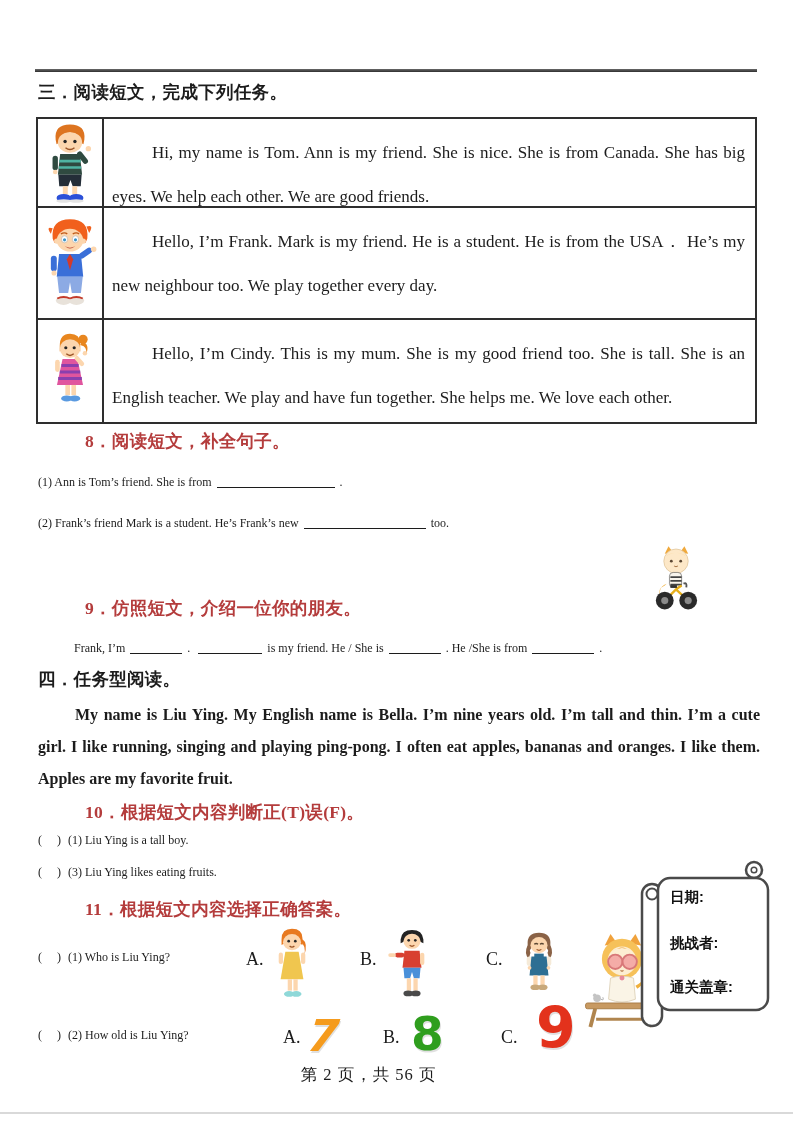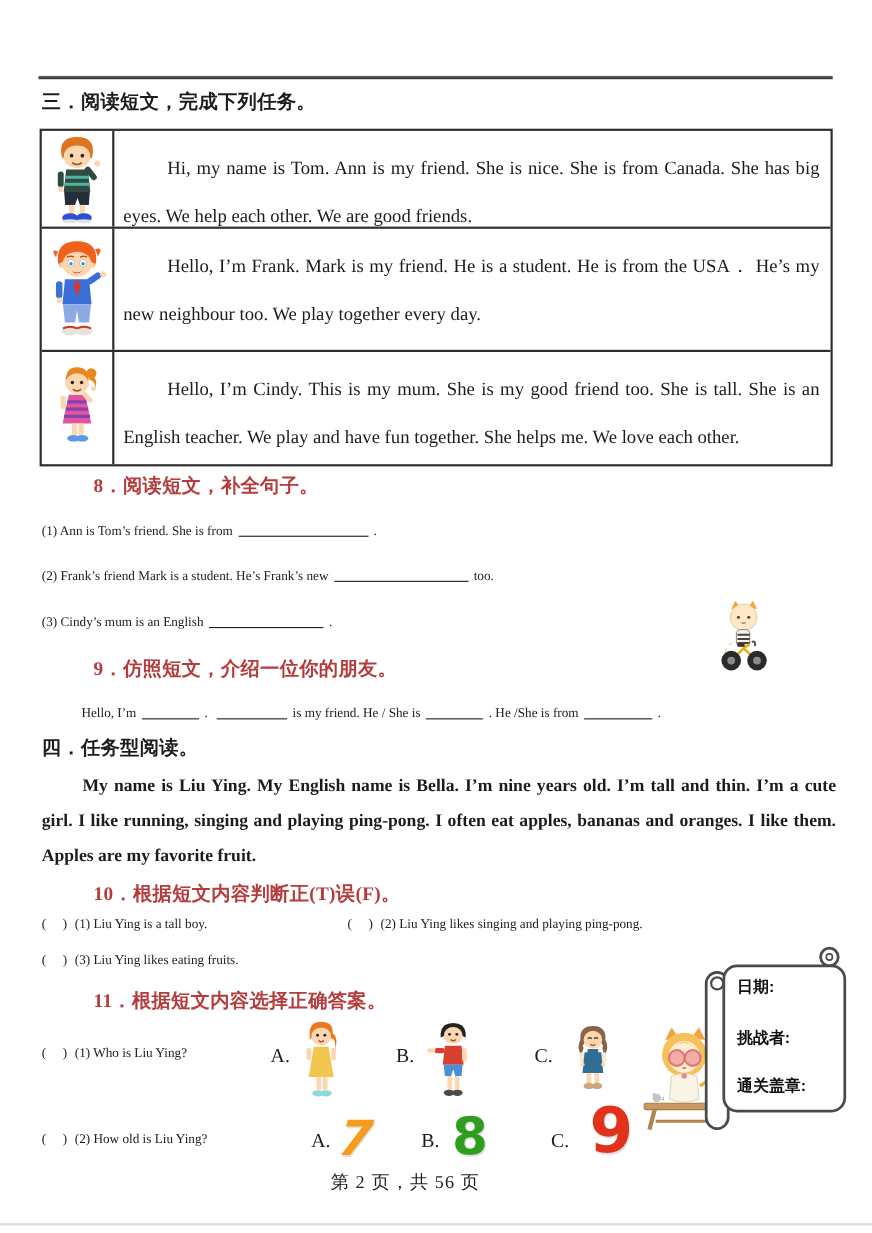--- a/index.html
+++ b/index.html
@@ -134,23 +134,20 @@
     </div>
   </div>
 
   <div class="abs h-cn red" style="left:38px;top:429px;">8．阅读短文，补全句子。</div>
   <div class="abs en" style="left:38px;top:472px;">
     <span>(1) Ann is Tom’s friend. She is from</span><span class="blank b-118"></span><span>.</span>
   </div>
   <div class="abs en" style="left:38px;top:513px;">
     <span>(2) Frank’s friend Mark is a student. He’s Frank’s new</span><span class="blank b-122"></span><span>too.</span>
   </div>
-  <div class="abs en" style="left:38px;top:555px;">
-    <span>(3) Cindy’s mum is an English</span><span class="blank b-104"></span><span>.</span>
-  </div>
 
   <svg class="abs" style="left:646px;top:544px;" width="60" height="70" viewBox="0 0 64 74">
     <path d="M20 10 L24 2 L29 9 Z" fill="#f0a93c"></path>
       <path d="M36 9 L41 2 L45 10 Z" fill="#f0a93c"></path>
     <circle cx="32" cy="18" r="13" fill="#fde8c8" stroke="#e0c49a" stroke-width="0.8"></circle>
     <path d="M21 13 Q32 5 43 13 Q37 9 32 9 Q27 9 21 13 Z" fill="#f0c050"></path>
     <circle cx="27" cy="18" r="1.5" fill="#5a4632"></circle>
       <circle cx="37" cy="18" r="1.5" fill="#5a4632"></circle>
     <path d="M30 23 Q32 24.5 34 23" stroke="#a8764a" stroke-width="1.2" fill="none"></path>
     <path d="M22 42 Q12 46 16 56 Q11 48 20 44 Z" fill="#f0b03c"></path>
@@ -160,33 +157,30 @@
     <circle cx="20" cy="60" r="9.5" fill="#2a2a2a"></circle>
       <circle cx="20" cy="60" r="3.8" fill="#8a8a8a"></circle>
     <circle cx="45" cy="60" r="9.5" fill="#2a2a2a"></circle>
       <circle cx="45" cy="60" r="3.8" fill="#8a8a8a"></circle>
     <path d="M40 42 Q44 40 43 46" stroke="#555" stroke-width="2" fill="none"></path>
     <path d="M26 45 H33" stroke="#333" stroke-width="3"></path>
   </svg>
 
   <div class="abs h-cn red" style="left:38px;top:596px;">9．仿照短文，介绍一位你的朋友。</div>
   <div class="abs en" style="left:74px;top:638px;">
-    <span>Hello, I’m</span><span class="blank b-52"></span><span>.</span>
+    <span>Frank, I’m</span><span class="blank b-52"></span><span>.</span>
     <span class="blank b-64"></span><span>is my friend. He / She is</span><span class="blank b-52"></span><span>. He /She is from</span><span class="blank b-62"></span><span>.</span>
   </div>
 
   <div class="abs h-cn" style="left:38px;top:667px;">四．任务型阅读。</div>
   <div class="abs para" style="left:38px;top:699px;">My name is Liu Ying. My English name is Bella. I’m nine years old. I’m tall and thin. I’m a cute girl. I like running, singing and playing ping-pong. I often eat apples, bananas and oranges. I like them. Apples are my favorite fruit.</div>
 
   <div class="abs h-cn red" style="left:38px;top:800px;">10．根据短文内容判断正(T)误(F)。</div>
   <div class="abs en" style="left:38px;top:833px;">
     <span class="br">(&nbsp;&nbsp;&nbsp;&nbsp;&nbsp;)</span><span>(1) Liu Ying is a tall boy.</span>
-  </div>
-  <div class="abs en" style="left:316px;top:833px;">
-    <span class="br">(&nbsp;&nbsp;&nbsp;&nbsp;&nbsp;)</span><span>(2) Liu Ying likes singing and playing ping-pong.</span>
   </div>
   <div class="abs en" style="left:38px;top:865px;">
     <span class="br">(&nbsp;&nbsp;&nbsp;&nbsp;&nbsp;)</span><span>(3) Liu Ying likes eating fruits.</span>
   </div>
 
   <div class="abs h-cn red" style="left:38px;top:897px;">11．根据短文内容选择正确答案。</div>
 
   <div class="abs en" style="left:38px;top:950px;">
     <span class="br">(&nbsp;&nbsp;&nbsp;&nbsp;&nbsp;)</span><span>(1) Who is Liu Ying?</span>
   </div>

